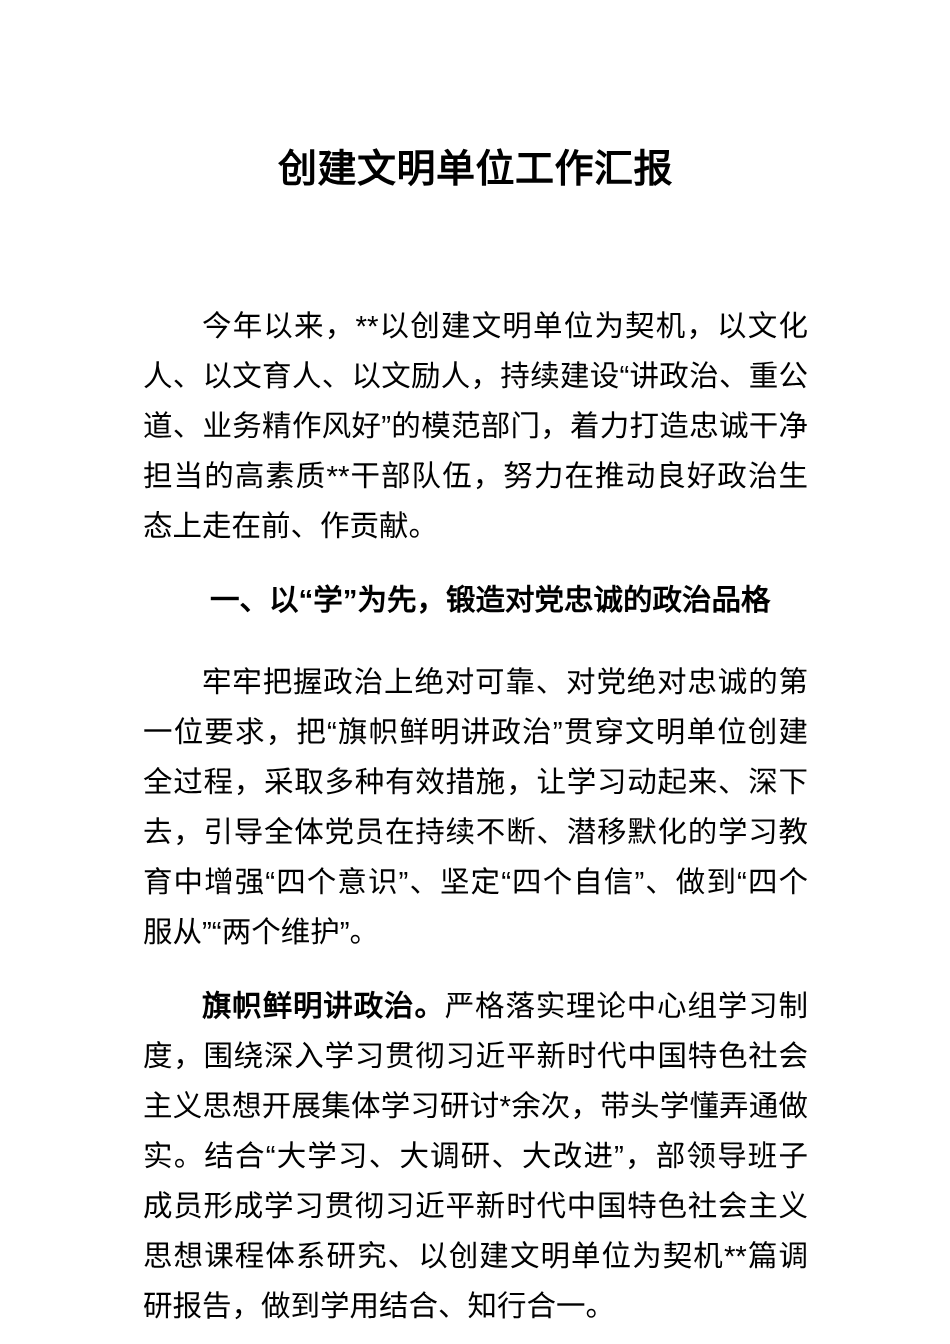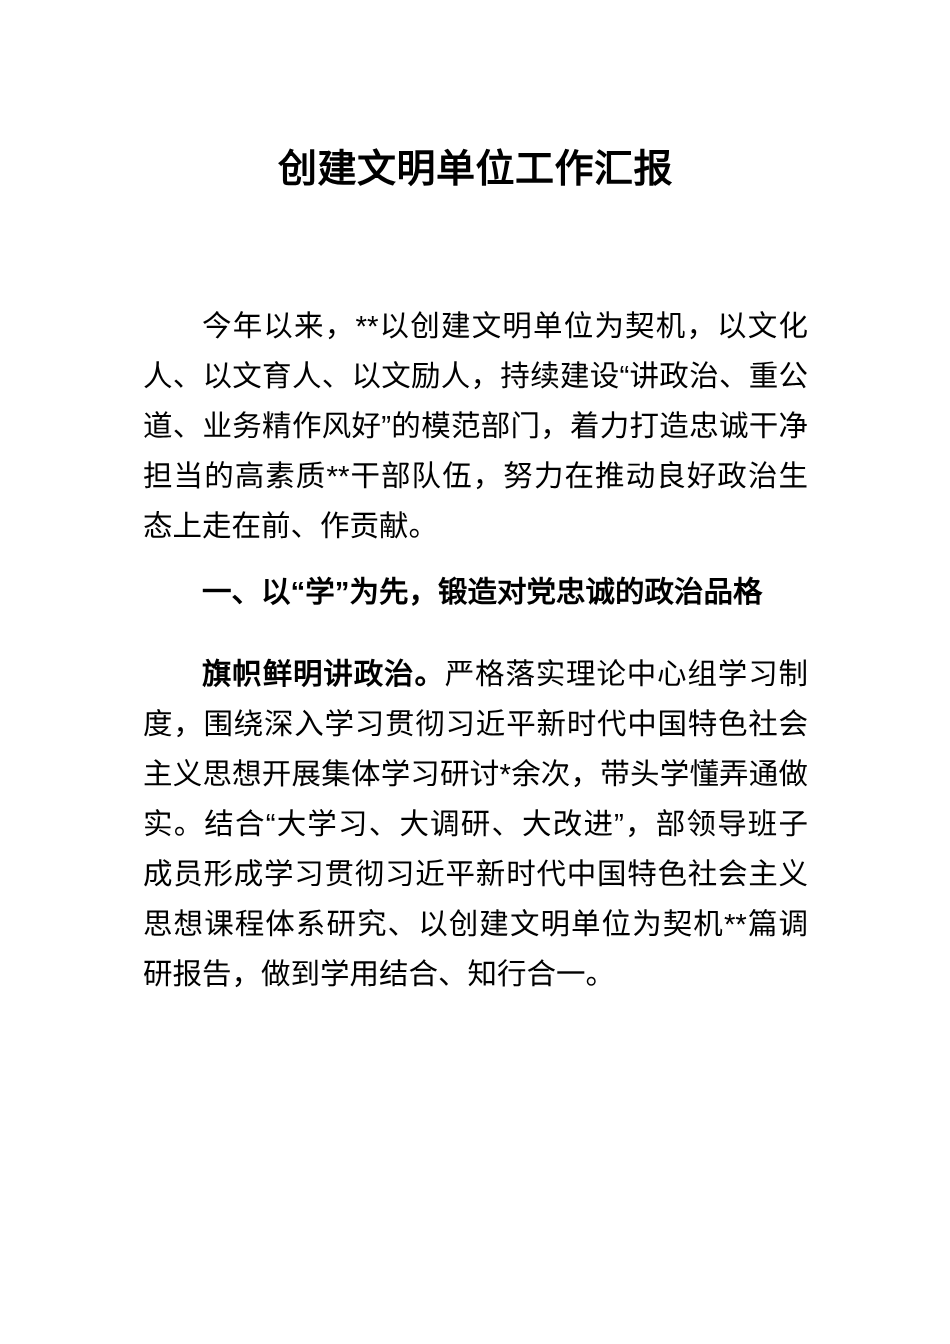--- a/index.html
+++ b/index.html
@@ -61,21 +61,21 @@
     font-size: 29.5px;
     line-height: 50px;
     text-align: justify;
     text-justify: inter-ideograph;
     text-indent: 59px;
     letter-spacing: 0px;
     word-break: break-all;
   }
 
   p.heading {
-    margin: 0;
+    margin: 8px;
     padding: 0;
     font-size: 29.5px;
     line-height: 50px;
     font-weight: bold;
     text-indent: 59px;
     text-align: left;
     letter-spacing: 0px;
     white-space: nowrap;
   }
 
@@ -99,20 +99,21 @@
     <div class="body-flow">
 
       <p class="para">今年以来，**以创建文明单位为契机，以文化人、以文育人、以文励人，持续建设“讲政治、重公道、业务精作风好”的模范部门，着力打造忠诚干净担当的高素质**干部队伍，努力在推动良好政治生态上走在前、作贡献。</p>
 
       <div class="gap-a"></div>
 
       <p class="heading">一、以“学”为先，锻造对党忠诚的政治品格</p>
 
       <div class="gap-b"></div>
 
+      <p class="para">牢牢把握政治上绝对可靠、对党绝对忠诚的第一位要求，把“旗帜鲜明讲政治”贯穿文明单位创建全过程，采取多种有效措施，让学习动起来、深下去，引导全体党员在持续不断、潜移默化的学习教育中增强“四个意识”、坚定“四个自信”、做到“四个服从”“两个维护”。</p>
 
       <div class="gap-c"></div>
 
       <p class="para"><span class="lead-bold">旗帜鲜明讲政治。</span><span>严格落实理论中心组学习制度，围绕深入学习贯彻习近平新时代中国特色社会主义思想开展集体学习研讨*余次，带头学懂弄通做实。结合“大学习、大调研、大改进”，部领导班子成员形成学习贯彻习近平新时代中国特色社会主义思想课程体系研究、以创建文明单位为契机**篇调研报告，做到学用结合、知行合一。</span></p>
 
     </div>
   </div>
 </div>
 
 </body></html>

